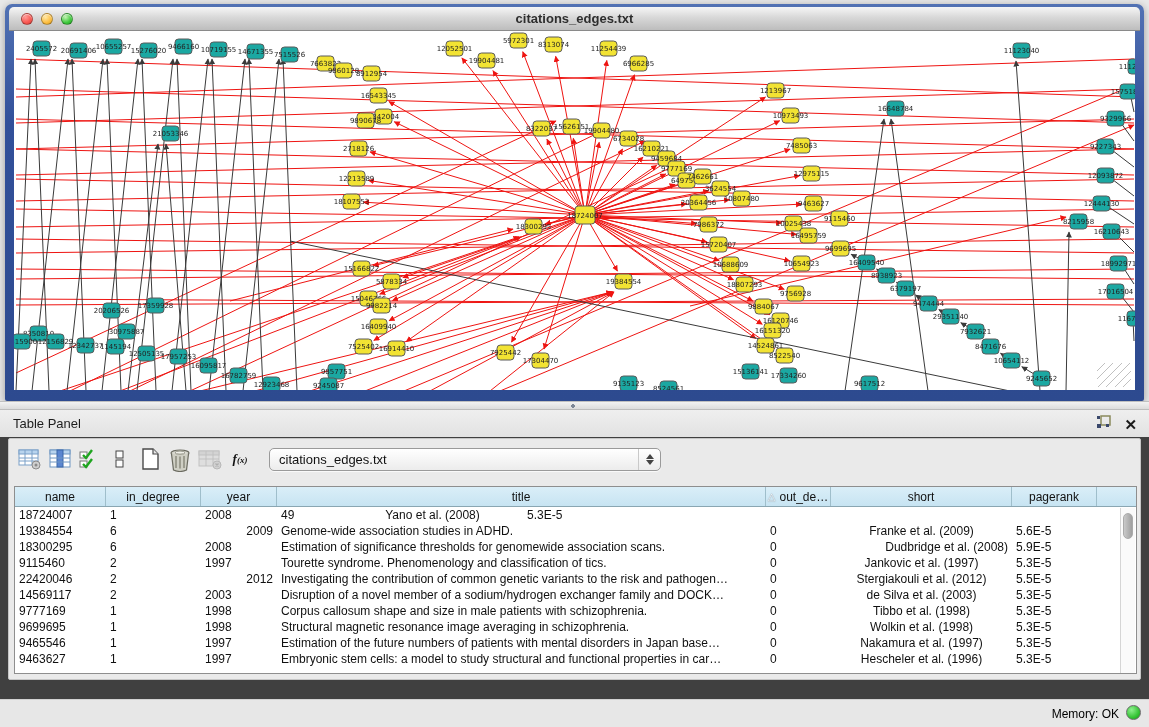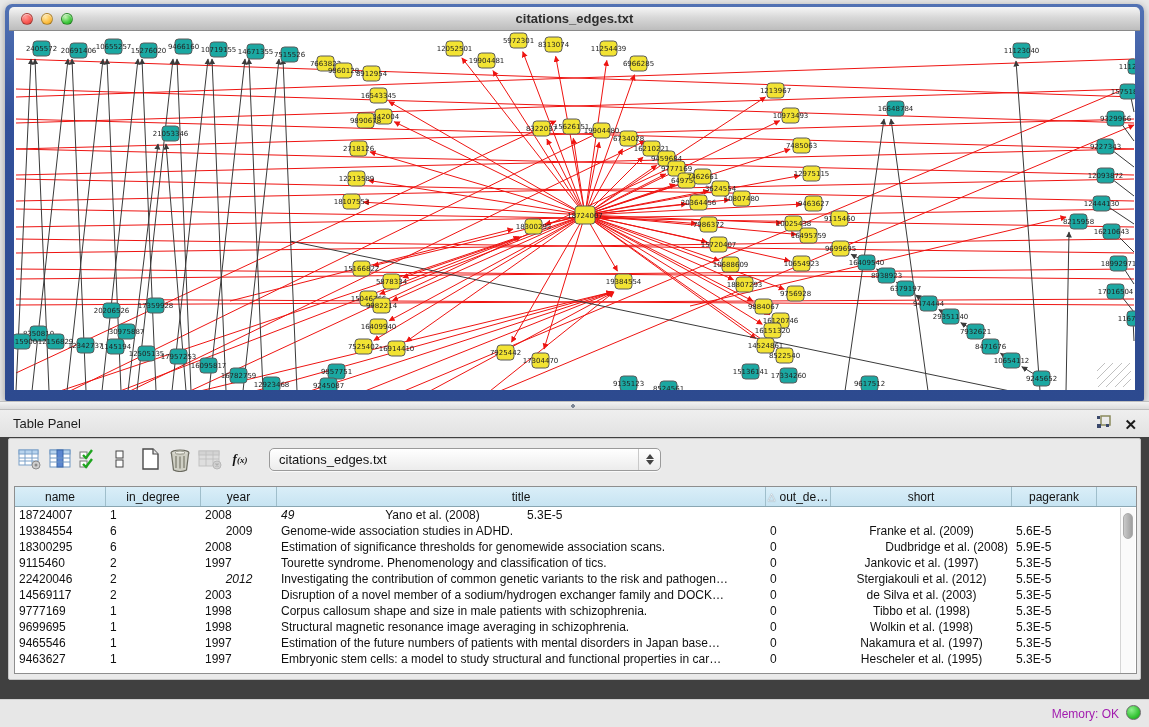--- a/index.html
+++ b/index.html
@@ -65,21 +65,21 @@
   .tr { display:flex; height:16px; }
   .td { font-size:12px; color:#101010; padding:0 4px; overflow:hidden; white-space:nowrap; line-height:16px; }
   .vscroll { position:absolute; right:1px; top:21px; width:15px; height:166px; background:#fafafa;
     border-left:1px solid #d5d5d5; }
   .vthumb { position:absolute; left:2px; top:5px; width:10px; height:26px; border-radius:6px;
     background:linear-gradient(90deg,#c9c9c9,#9f9f9f); border:1px solid #aaa; }
 
   
   .status-bar { position:absolute; left:0; top:699px; width:1149px; height:28px; background:#e7e7e7;
     border-top:1px solid #d2d2d2; }
-  .memory { position:absolute; right:30px; top:7px; font-size:12px; color:#a21caf; }
+  .memory { position:absolute; right:30px; top:7px; font-size:12px; color:#000000; }
   .mem-dot { position:absolute; right:8px; top:5px; width:15px; height:15px; border-radius:50%;
     background:radial-gradient(circle at 35% 30%, #8ef08e,#2fc02f 65%, #1f9a1f); border:1px solid #6a6a6a; }
 </style>
 </head>
 <body>
 
 <div class="screen">
 
   <div class="net-window">
     <div class="titlebar">
@@ -792,28 +792,28 @@
             </div>
             <div class="th" style="width: 85px;">
               <span>pagerank</span>
             </div>
           </div>
         <div class="tbody" id="tbody">
             <div class="tr">
               <div class="td" style="width: 91px; text-align: left;">18724007</div>
               <div class="td" style="width: 95px; text-align: left;">1</div>
               <div class="td" style="width: 76px; text-align: left;">2008</div>
-              <div class="td" style="width: 65px; text-align: left; font-style: italic;">49</div>
+              <div class="td" style="width: 65px; text-align: left;">49</div>
               <div class="td" style="width: 181px; text-align: center;">Yano et al. (2008)</div>
               <div class="td" style="width: 85px; text-align: left;">5.3E-5</div>
             </div>
             <div class="tr">
               <div class="td" style="width: 91px; text-align: left;">19384554</div>
               <div class="td" style="width: 95px; text-align: left;">6</div>
-              <div class="td" style="width: 76px; text-align: center;">2009</div>
+              <div class="td" style="width: 76px; text-align: right;">2009</div>
               <div class="td" style="width: 489px; text-align: left;">Genome-wide association studies in ADHD.</div>
               <div class="td" style="width: 65px; text-align: left;">0</div>
               <div class="td" style="width: 181px; text-align: center;">Franke et al. (2009)</div>
               <div class="td" style="width: 85px; text-align: left;">5.6E-5</div>
             </div>
             <div class="tr">
               <div class="td" style="width: 91px; text-align: left;">18300295</div>
               <div class="td" style="width: 95px; text-align: left;">6</div>
               <div class="td" style="width: 76px; text-align: left;">2008</div>
               <div class="td" style="width: 489px; text-align: left;">Estimation of significance thresholds for genomewide association scans.</div>
@@ -826,21 +826,21 @@
               <div class="td" style="width: 95px; text-align: left;">2</div>
               <div class="td" style="width: 76px; text-align: left;">1997</div>
               <div class="td" style="width: 489px; text-align: left;">Tourette syndrome. Phenomenology and classification of tics.</div>
               <div class="td" style="width: 65px; text-align: left;">0</div>
               <div class="td" style="width: 181px; text-align: center;">Jankovic et al. (1997)</div>
               <div class="td" style="width: 85px; text-align: left;">5.3E-5</div>
             </div>
             <div class="tr">
               <div class="td" style="width: 91px; text-align: left;">22420046</div>
               <div class="td" style="width: 95px; text-align: left;">2</div>
-              <div class="td" style="width: 76px; text-align: center; font-style: italic;">2012</div>
+              <div class="td" style="width: 76px; text-align: right;">2012</div>
               <div class="td" style="width: 489px; text-align: left;">Investigating the contribution of common genetic variants to the risk and pathogen…</div>
               <div class="td" style="width: 65px; text-align: left;">0</div>
               <div class="td" style="width: 181px; text-align: center;">Stergiakouli et al. (2012)</div>
               <div class="td" style="width: 85px; text-align: left;">5.5E-5</div>
             </div>
             <div class="tr">
               <div class="td" style="width: 91px; text-align: left;">14569117</div>
               <div class="td" style="width: 95px; text-align: left;">2</div>
               <div class="td" style="width: 76px; text-align: left;">2003</div>
               <div class="td" style="width: 489px; text-align: left;">Disruption of a novel member of a sodium/hydrogen exchanger family and DOCK…</div>
@@ -874,21 +874,21 @@
               <div class="td" style="width: 65px; text-align: left;">0</div>
               <div class="td" style="width: 181px; text-align: center;">Nakamura et al. (1997)</div>
               <div class="td" style="width: 85px; text-align: left;">5.3E-5</div>
             </div>
             <div class="tr">
               <div class="td" style="width: 91px; text-align: left;">9463627</div>
               <div class="td" style="width: 95px; text-align: left;">1</div>
               <div class="td" style="width: 76px; text-align: left;">1997</div>
               <div class="td" style="width: 489px; text-align: left;">Embryonic stem cells: a model to study structural and functional properties in car…</div>
               <div class="td" style="width: 65px; text-align: left;">0</div>
-              <div class="td" style="width: 181px; text-align: center;">Hescheler et al. (1995)</div>
+              <div class="td" style="width: 181px; text-align: center;">Hescheler et al. (1996)</div>
               <div class="td" style="width: 85px; text-align: left;">5.3E-5</div>
             </div>
           </div>
         <div class="vscroll">
           <div class="vthumb"></div>
         </div>
       </div>
     </div>
 
   </div>

